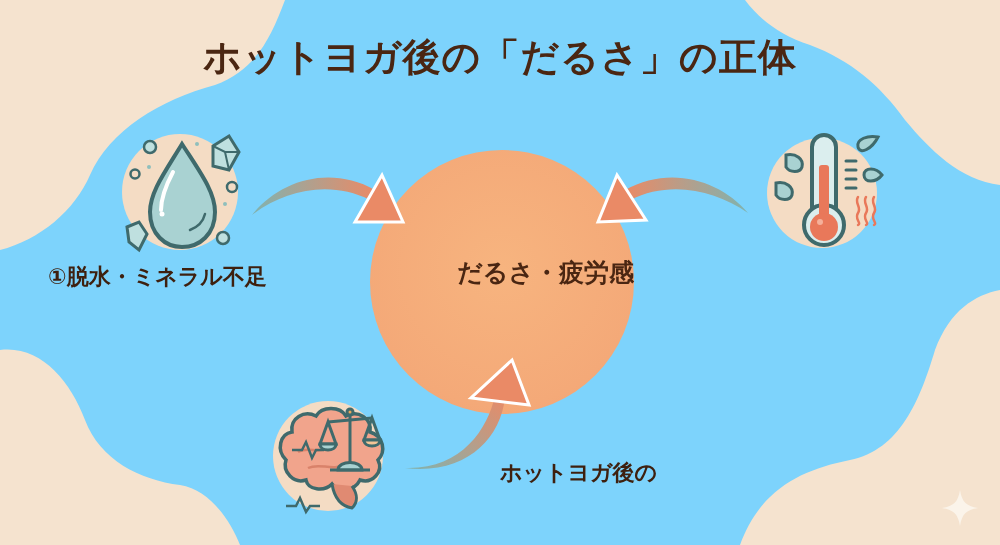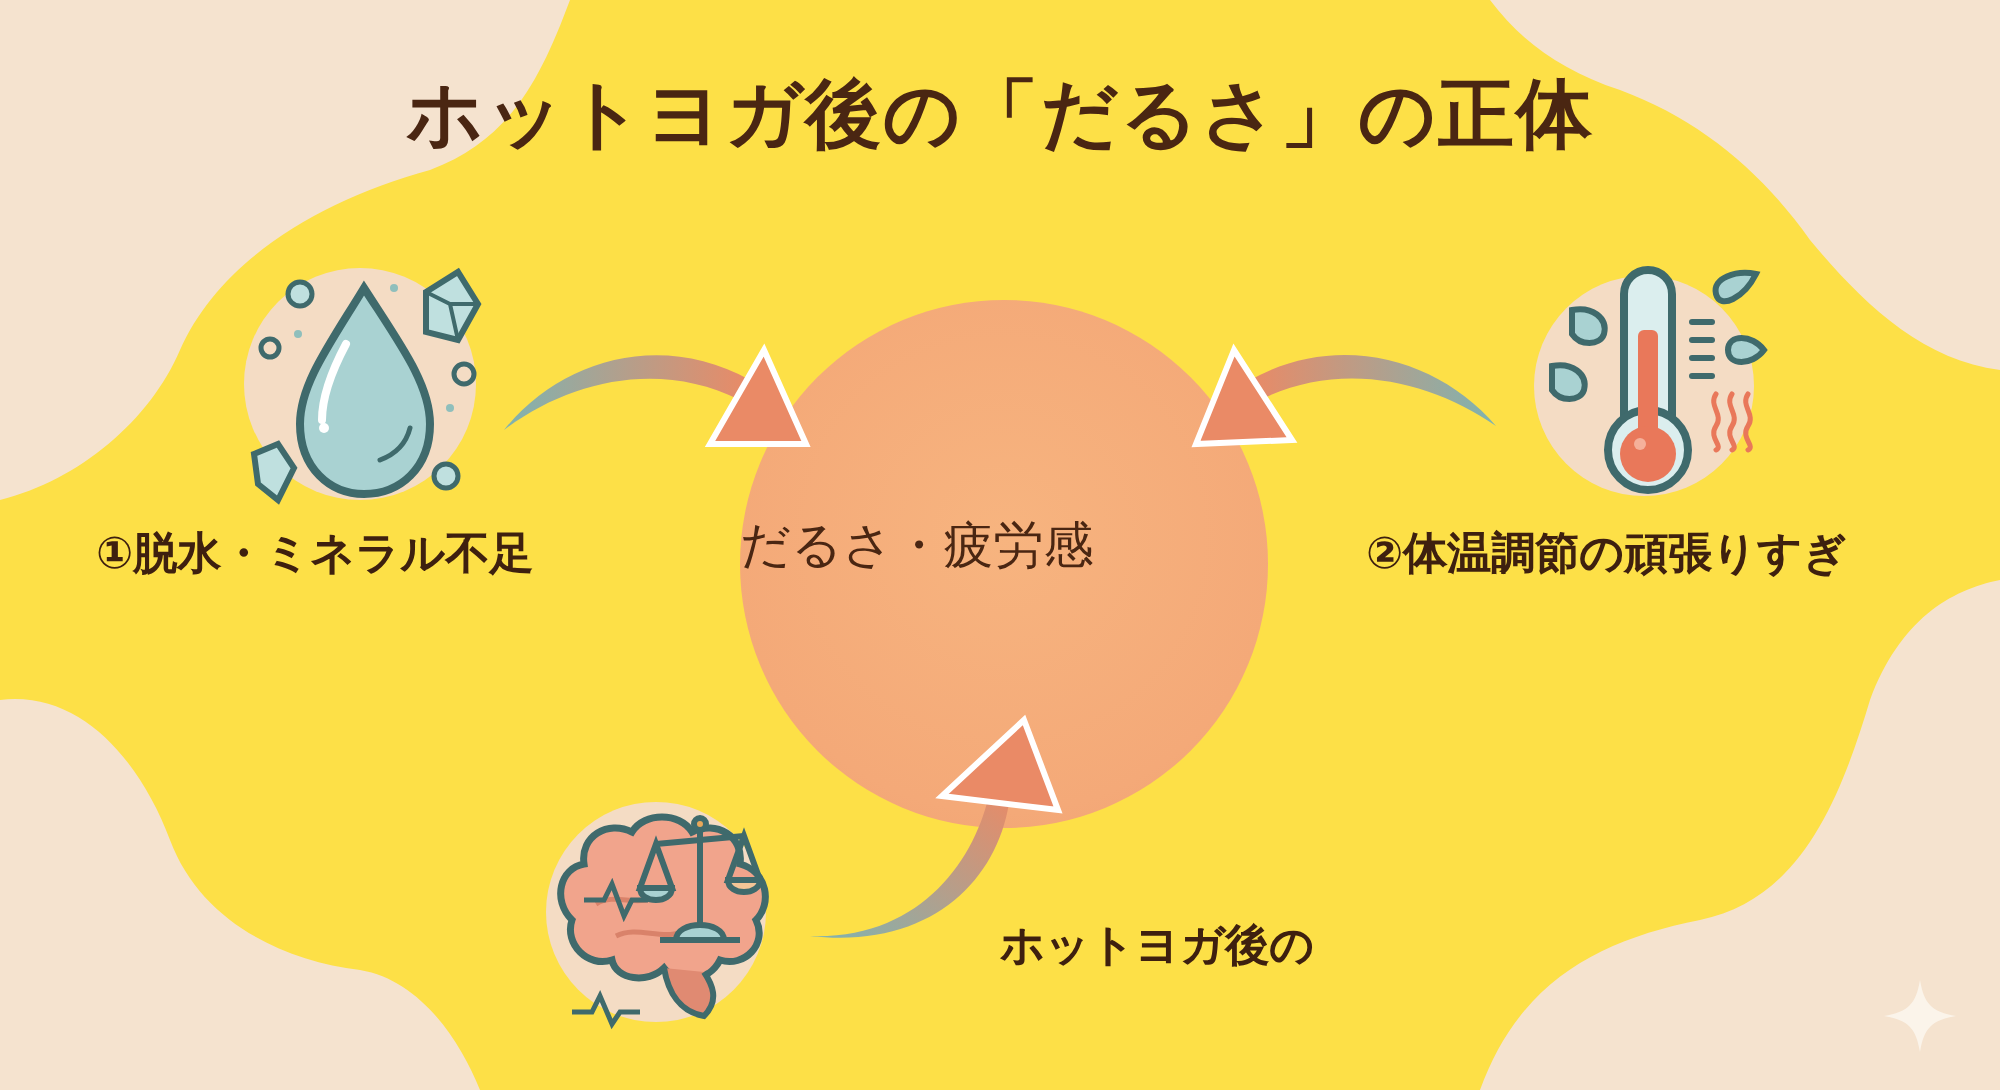--- a/index.html
+++ b/index.html
@@ -1,30 +1,30 @@
 <!DOCTYPE html>
 <html><head>
   <meta charset="utf-8">
   <style>
     html, body { margin: 0; padding: 0; }
     body { width: 1000px; height: 545px; overflow: hidden; background: #faf6f0; }
-    .canvas { position: relative; width: 1000px; height: 545px; overflow: hidden; background: #fde047; }
+    .canvas { position: relative; width: 1000px; height: 545px; overflow: hidden; background: #7dd3fc; }
     .bg-svg { position: absolute; left: 0; top: 0; width: 1000px; height: 545px; }
     .title {
       position: absolute; left: 0; top: 32px; width: 1000px; text-align: center;
       font-family: "DejaVu Sans", sans-serif; font-weight: bold; font-size: 38px;
       color: #4a2612; letter-spacing: 1px;
     }
     .hub {
       position: absolute; left: 370px; top: 150px; width: 264px; height: 264px;
       border-radius: 50%; background: radial-gradient(circle at 50% 45%, #f7b47f 0%, #f4a978 70%, #f0a070 100%);
     }
     .hub-label {
-      position: absolute; left: 370px; top: 256px; width: 264px; text-align: left;
-      font-family: "DejaVu Sans", sans-serif; font-weight: normal; font-size: 25px; color: #4a2612;
+      position: absolute; left: 370px; top: 256px; width: 264px; text-align: right;
+      font-family: "DejaVu Sans", sans-serif; font-weight: bold; font-size: 25px; color: #4a2612;
     }
     .cause-label {
       position: absolute; font-family: "DejaVu Sans", sans-serif; font-weight: bold;
       font-size: 22px; color: #3e200f; white-space: nowrap;
     }
     .icon-wrap { position: absolute; }
     .arrow-svg { position: absolute; left: 0; top: 0; width: 1000px; height: 545px; pointer-events: none; }
   </style>
 </head>
 <body>
@@ -120,21 +120,20 @@
         <line x1="86" y1="54" x2="96" y2="54"></line>
         <line x1="86" y1="63" x2="96" y2="63"></line>
       </g>
       <g stroke="#e9785a" stroke-width="2.5" fill="none" stroke-linecap="round">
         <path d="M98,72 C94,78 102,82 98,88 C94,94 102,98 98,100"></path>
         <path d="M106,72 C102,78 110,82 106,88 C102,94 110,98 106,100"></path>
         <path d="M114,72 C110,78 118,82 114,88 C110,94 118,98 114,100"></path>
       </g>
     </svg>
   </div>
-  <div class="cause-label" style="left:683px;top:262px;">②体温調節の頑張りすぎ</div>
 
   <div class="icon-wrap" style="left:268px;top:388px;width:140px;height:130px;">
     <svg width="140" height="130" viewBox="0 0 140 130">
       <circle cx="60" cy="68" r="55" fill="#f4dcc4"></circle>
       <path d="M18,72 C8,62 12,46 24,44 C22,30 36,22 48,28 C54,18 72,18 78,28 C90,22 104,30 102,44 C116,48 118,64 110,72 C116,84 104,96 92,92 C86,104 70,104 64,96 C56,104 40,102 38,92 C26,96 14,84 18,72 Z" fill="#f1a48c" stroke="#3f6a6c" stroke-width="3.5"></path>
       <path d="M64,96 C66,108 72,118 84,120 C92,112 88,104 84,98" fill="#e08a72" stroke="#3f6a6c" stroke-width="3"></path>
       <path d="M30,64 C40,58 50,66 60,60 M40,80 C52,74 64,84 78,76" stroke="#d9826a" stroke-width="2.5" fill="none"></path>
       <polyline points="24,62 34,62 38,54 44,70 48,62 56,62" stroke="#3f6a6c" stroke-width="2.5" fill="none"></polyline>
       <polyline points="18,118 28,118 32,110 38,124 42,118 52,118" stroke="#3f6a6c" stroke-width="2.5" fill="none"></polyline>
       <g stroke="#3f6a6c" stroke-width="3" fill="none">

